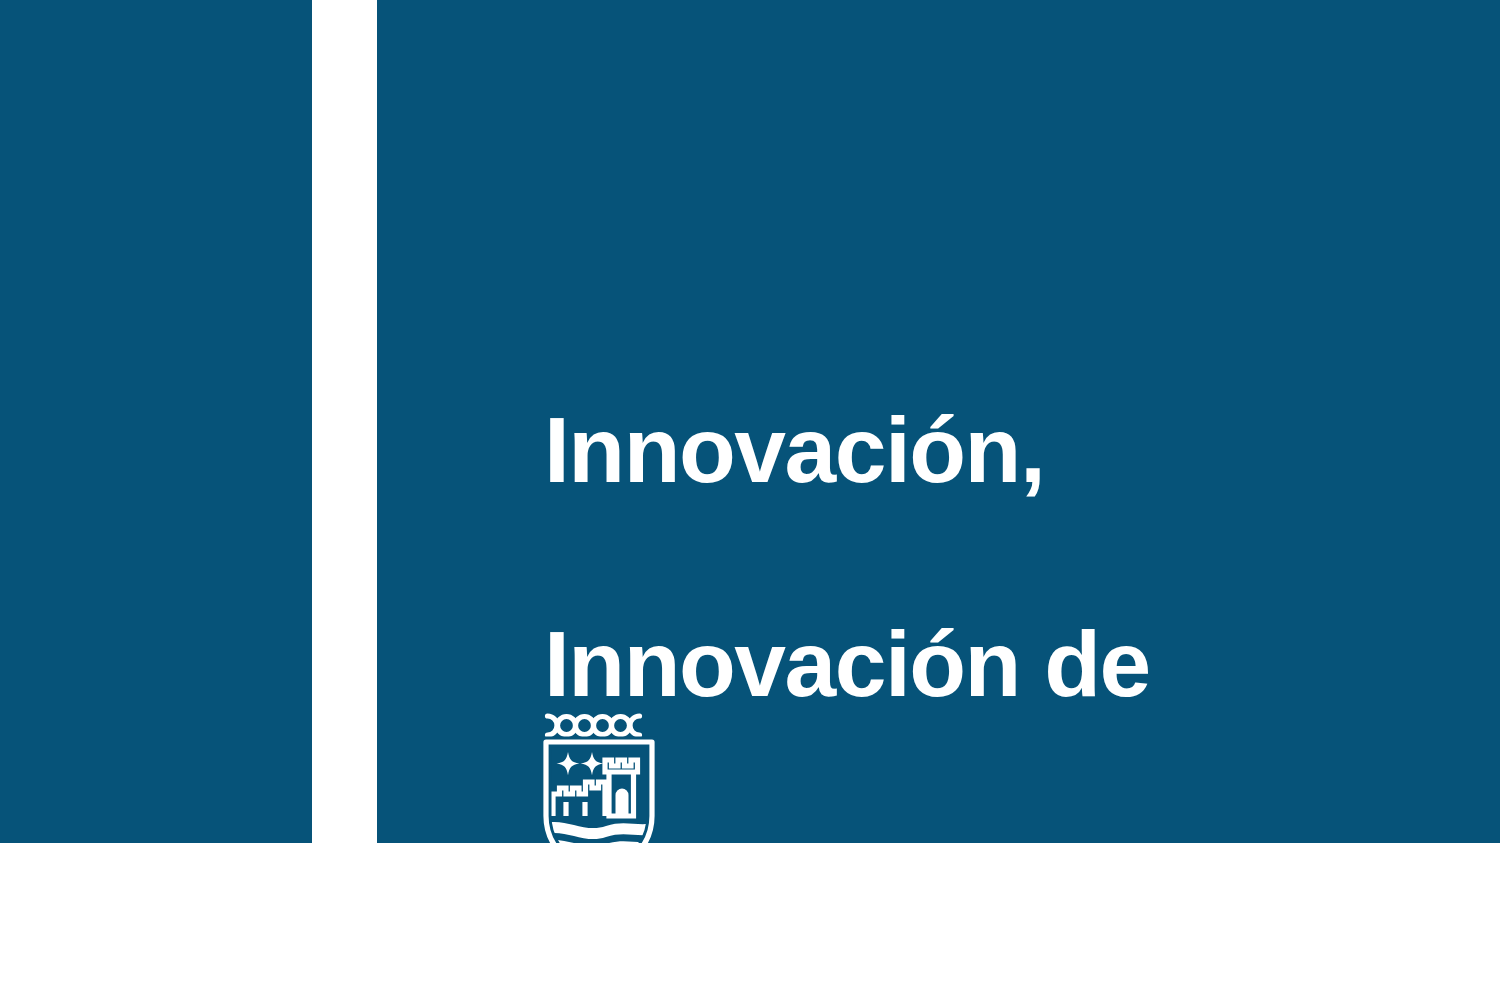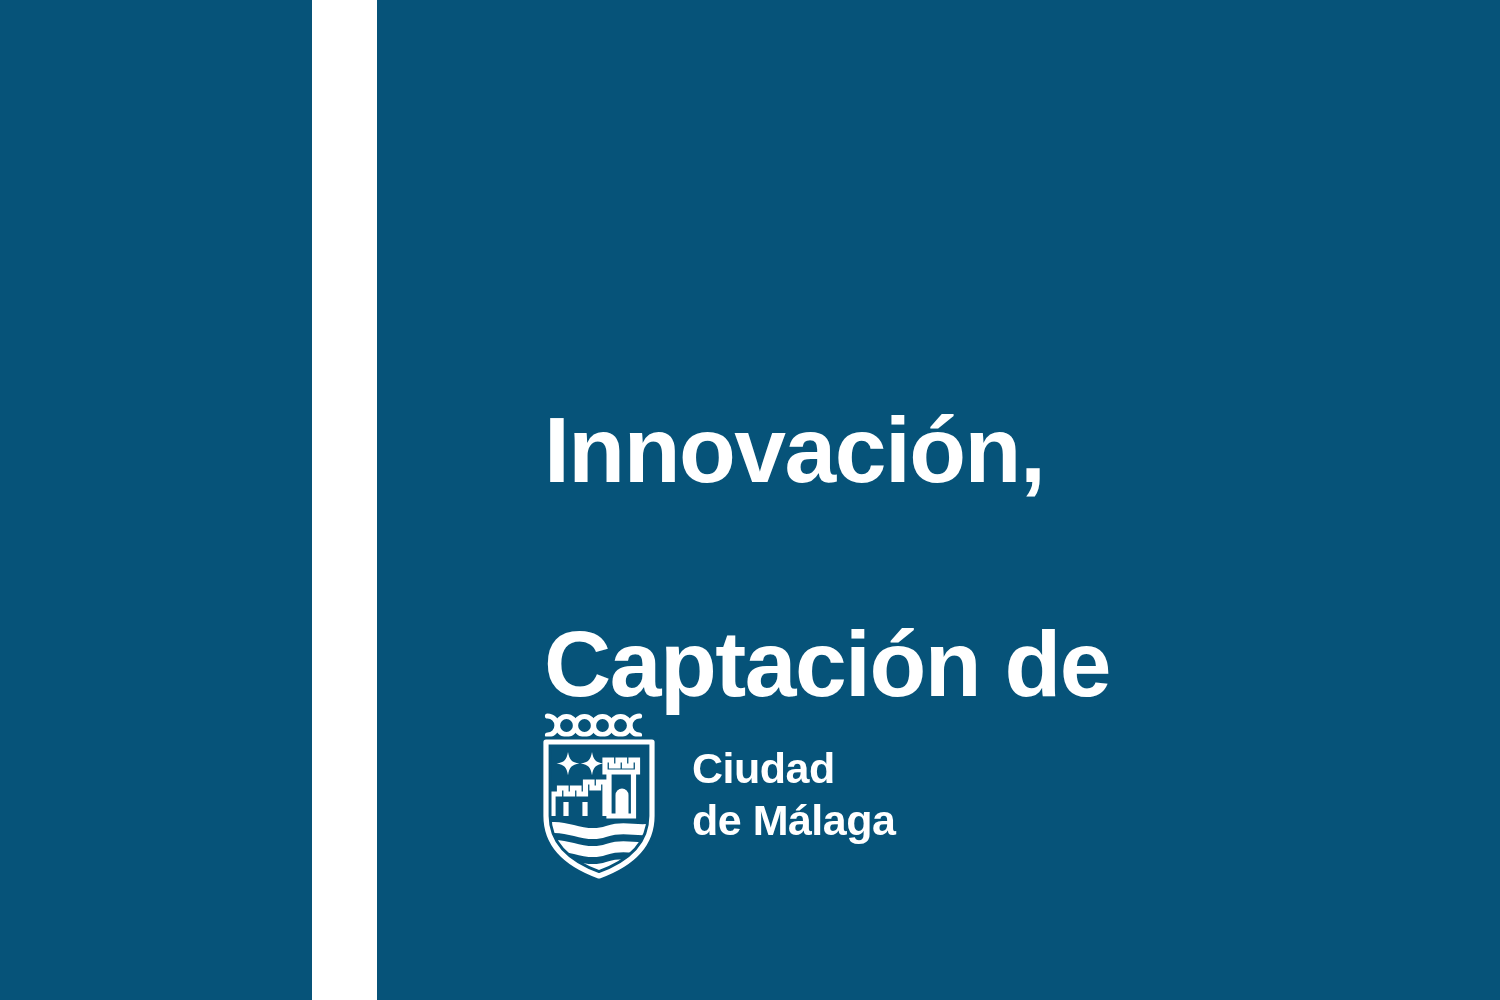--- a/index.html
+++ b/index.html
@@ -4,21 +4,21 @@
 <title>Innovación, Digitalización y Captación de Inversiones</title>
 <style>
   html, body {
     margin: 0;
     padding: 0;
     background: #ffffff;
   }
   .canvas {
     position: relative;
     width: 1500px;
-    height: 1000px;
+    height: 843px;
     background: #065379;
     overflow: hidden;
     font-family: "Liberation Sans", "DejaVu Sans", sans-serif;
   }
   
   .stripe-white {
     position: absolute;
     top: 0;
     bottom: 0;
     left: 312px;
@@ -87,21 +87,21 @@
 <body>
 
 <div class="canvas">
 
   <div class="band-left"></div>
   <div class="stripe-white"></div>
   <div class="panel-main"></div>
 
   <h1 class="headline">
     <span class="ln">Innovación,</span>
-    <span class="ln">Captación de</span>
+    <span class="ln">Innovación de</span>
     
   </h1>
 
   <div class="logo-lockup">
 
     <svg class="crest" viewBox="0 0 118 168" aria-hidden="true">
       <g fill="none" stroke="#ffffff" stroke-width="5.2" stroke-linejoin="round" stroke-linecap="round">
 
         <path d="M7.5 4.0 A9.5 9.5 0 0 1 7.5 23.0"></path>
         <circle cx="26.5" cy="13.5" r="9.0"></circle>
@@ -142,20 +142,16 @@
           <path d="M2 112 C24 104 44 122 66 114 C86 107 100 116 116 110 L116 121 C100 127 86 118 66 125 C44 133 24 115 2 123 Z"></path>
           <path d="M2 130 C24 122 44 140 66 132 C86 125 100 134 116 128 L116 139 C100 145 86 136 66 143 C44 151 24 133 2 141 Z"></path>
           <path d="M2 148 C24 140 44 158 66 150 C86 143 100 152 116 146 L116 157 C100 163 86 154 66 161 C44 169 24 151 2 159 Z"></path>
         </g>
       </g>
 
       <path d="M6 30 H112 V104 C112 133 92 152 59 164 C26 152 6 133 6 104 Z" fill="none" stroke="#065379" stroke-width="11"></path>
       <path d="M6 30 H112 V104 C112 133 92 152 59 164 C26 152 6 133 6 104 Z" fill="none" stroke="#ffffff" stroke-width="5.2" stroke-linejoin="round"></path>
     </svg>
 
-    <div class="logo-words">
-      <span class="lw">Ciudad</span>
-      <span class="lw">de Málaga</span>
-    </div>
 
   </div>
 
 </div>
 
 </body></html>

